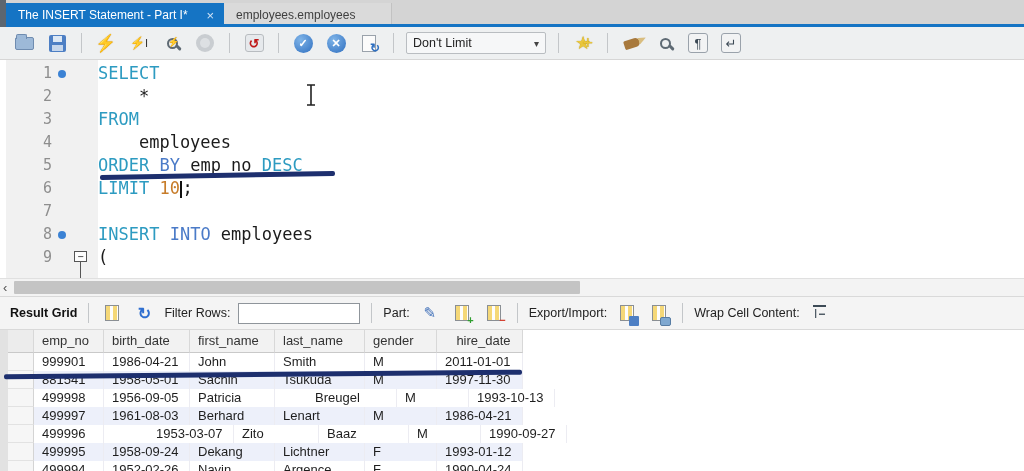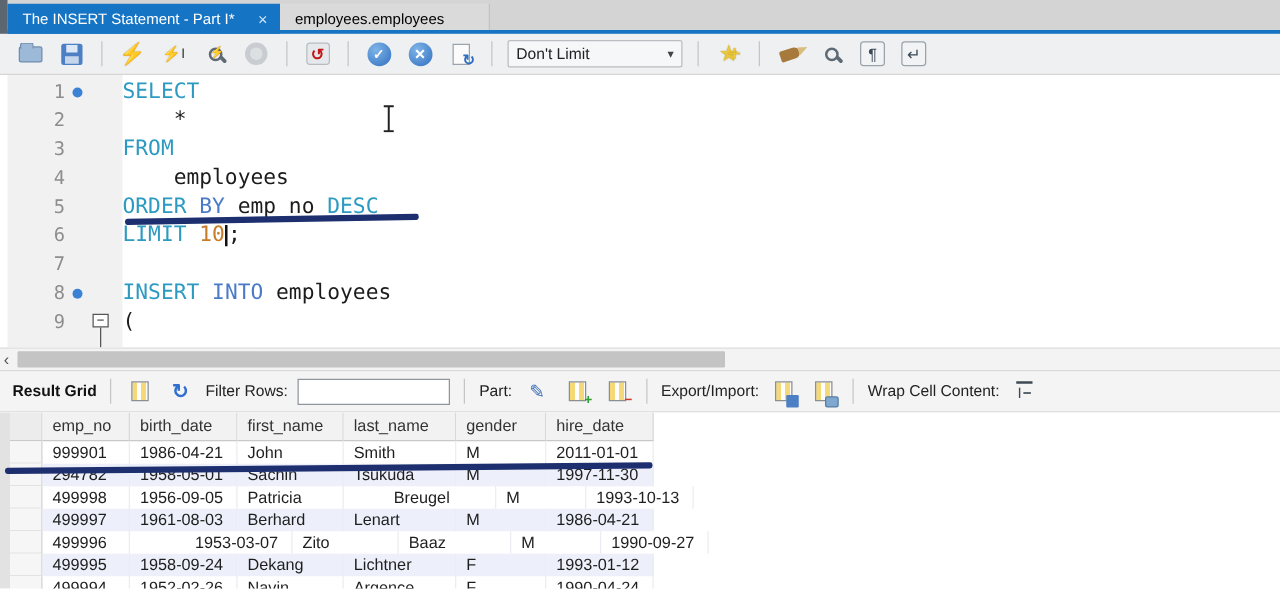--- a/index.html
+++ b/index.html
@@ -6,21 +6,21 @@
   html,body { width:1024px; height:471px; overflow:hidden; background:#fff;
     font-family:"Liberation Sans", sans-serif; }
   .window { position:relative; width:1024px; height:471px; background:#fff; }
 
   
   .tabbar { position:relative; height:27px; background:var(--tab-bar); display:flex;
     align-items:flex-end; border-left:6px solid #5c6670; }
   .tabbar::after { content:""; position:absolute; left:0; right:0; bottom:0; height:3px;
     background:var(--tab-active); }
   .tab { height:24px; display:flex; align-items:center; padding:0 10px 0 12px;
-    font-size:12px; color:#000000; cursor:default; }
+    font-size:12px; color:#404040; cursor:default; }
   .tab.active { background:var(--tab-active); color:#fff; width:218px; }
   .tab.active .tab-close { margin-left:auto; color:#cfe3f6; font-size:13px; }
   .tab.inactive { background:#dadada; border-right:1px solid #c2c2c2; width:168px; }
 
   
   .toolbar { height:33px; background:#eef0f1; border-bottom:1px solid #d6d6d6;
     display:flex; align-items:center; padding-left:12px; gap:9px; }
   .sep { width:1px; height:20px; background:#c3c6c9; margin:0 3px; }
   .tbi { width:24px; height:24px; display:flex; align-items:center; justify-content:center;
     position:relative; font-size:16px; }
@@ -275,34 +275,34 @@
   <div class="gridarea">
     <div class="gridstrip"></div>
     <div class="gtable" id="grid-table">
         <div class="grow header">
           <div class="gcell gsel"></div>
           <div class="gcell" style="flex: 0 0 70px;">emp_no</div>
           <div class="gcell" style="flex: 0 0 86px;">birth_date</div>
           <div class="gcell" style="flex: 0 0 85px;">first_name</div>
           <div class="gcell" style="flex: 0 0 90px;">last_name</div>
           <div class="gcell" style="flex: 0 0 72px;">gender</div>
-          <div class="gcell" style="flex: 0 0 86px;">hire_date</div>
+          <div class="gcell" style="flex: 0 0 86px; text-align: center;">hire_date</div>
         </div>
         <div class="grow">
           <div class="gcell gsel"></div>
           <div class="gcell" style="flex: 0 0 70px;">999901</div>
           <div class="gcell" style="flex: 0 0 86px;">1986-04-21</div>
           <div class="gcell" style="flex: 0 0 85px;">John</div>
           <div class="gcell" style="flex: 0 0 90px;">Smith</div>
           <div class="gcell" style="flex: 0 0 72px;">M</div>
           <div class="gcell" style="flex: 0 0 86px;">2011-01-01</div>
         </div>
         <div class="grow alt">
           <div class="gcell gsel"></div>
-          <div class="gcell" style="flex: 0 0 70px;">294782</div>
+          <div class="gcell" style="flex: 0 0 70px;">881541</div>
           <div class="gcell" style="flex: 0 0 86px;">1958-05-01</div>
           <div class="gcell" style="flex: 0 0 85px;">Sachin</div>
           <div class="gcell" style="flex: 0 0 90px;">Tsukuda</div>
           <div class="gcell" style="flex: 0 0 72px;">M</div>
           <div class="gcell" style="flex: 0 0 86px;">1997-11-30</div>
         </div>
         <div class="grow">
           <div class="gcell gsel"></div>
           <div class="gcell" style="flex: 0 0 70px;">499998</div>
           <div class="gcell" style="flex: 0 0 86px;">1956-09-05</div>

